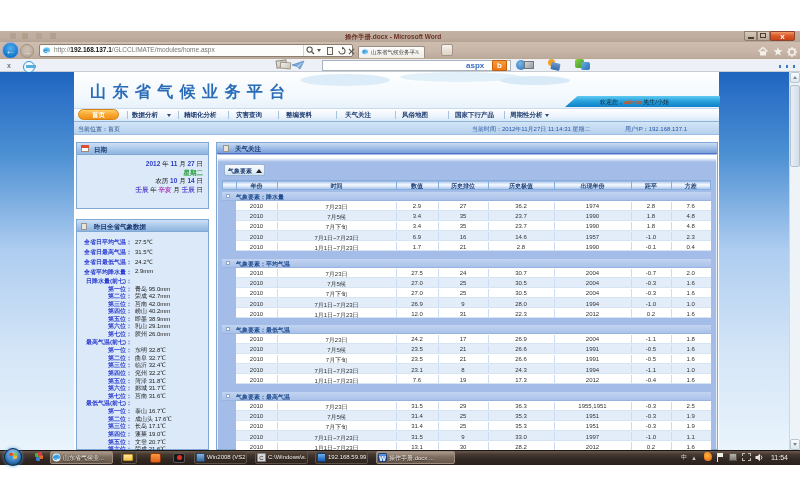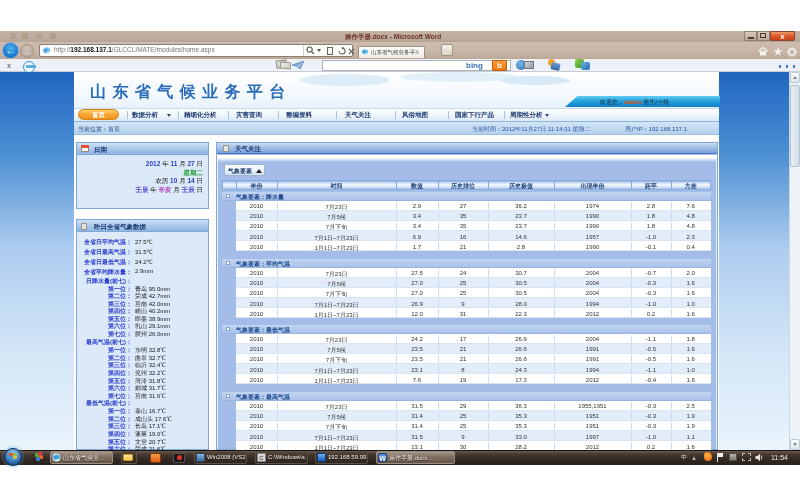--- a/index.html
+++ b/index.html
@@ -74,21 +74,21 @@
     <div class="ab" style="left:7px;top:61.5px;font-size:7px;color:#777;font-weight:bold;">x</div>
     <div class="ab" style="left:23px;top:60.5px;width:12px;height:12px;border-radius:50%;border:1.5px solid #2e96d2;background:#f2f8fc;"></div>
     <div class="ab" style="left:25.5px;top:65px;width:10px;height:3px;background:#5aaede;"></div>
     <div class="ab" style="left:276px;top:60px;width:11px;height:8px;background:linear-gradient(135deg,#e8e4de,#b8b2aa);border:1px solid #948c80;transform:rotate(-8deg);"></div>
     <div class="ab" style="left:280px;top:62px;width:11px;height:7px;background:linear-gradient(135deg,#f2f0ec,#cac4bc);border:1px solid #a09888;transform:rotate(4deg);"></div>
     <svg class="ab" style="left:291px;top:60px;" width="14" height="10" viewBox="0 0 14 10">
       <path d="M1 5 L13 1 L9 9 L6 6.5 Z" fill="#7aabdc" stroke="#4a7ab0" stroke-width="0.6"></path>
       <path d="M13 1 L6 6.5 L6 8.5" fill="#bcd6ee"></path>
     </svg>
     <div class="ab" style="left:322px;top:59.5px;width:189px;height:11.5px;background:#fff;border:1px solid #aab2ba;"></div>
-    <div class="ab" style="left:466px;top:60.5px;font-size:8px;font-weight:bold;color:#3a6ec0;letter-spacing:0;">bing</div>
+    <div class="ab" style="left:466px;top:60.5px;font-size:8px;font-weight:bold;color:#3a6ec0;letter-spacing:0;">aspx</div>
     <div class="ab" style="left:492px;top:59.5px;width:15px;height:11.5px;background:linear-gradient(180deg,#f89b3c,#ef7613);border:1px solid #c45f0a;border-radius:1px;color:#fff;font-size:8px;font-weight:bold;text-align:center;line-height:10px;">b</div>
     <div class="ab" style="left:516px;top:60px;width:10px;height:10px;border-radius:50%;background:radial-gradient(circle at 40% 35%,#7ab8e8,#2a6cb0);"></div>
     <div class="ab" style="left:524px;top:61px;width:10px;height:8px;background:linear-gradient(135deg,#d8d8d8,#909aa4);border:1px solid #70787e;"></div>
     <div class="ab" style="left:548px;top:59px;width:7px;height:7px;border-radius:50%;background:#f0a028;"></div>
     <div class="ab" style="left:551px;top:63px;width:9px;height:7px;background:linear-gradient(180deg,#6a9ad0,#3a6aa8);border-radius:1px;transform:rotate(12deg);"></div>
     <div class="ab" style="left:575px;top:59px;width:9px;height:9px;background:linear-gradient(135deg,#8ad04a,#3a9a28);border-radius:2px;"></div>
     <div class="ab" style="left:581px;top:62px;width:9px;height:8px;background:linear-gradient(135deg,#6ab0e0,#2a70b8);border-radius:2px;"></div>
     <div class="ab" style="left:778px;top:65px;width:18px;height:3px;background:radial-gradient(circle 1.5px at 2px 1.5px,#3a7cc8 1.4px,transparent 1.5px),radial-gradient(circle 1.5px at 9px 1.5px,#3a7cc8 1.4px,transparent 1.5px),radial-gradient(circle 1.5px at 16px 1.5px,#3a7cc8 1.4px,transparent 1.5px);"></div>
     <div class="ab" id="vp" style="left:0;top:72px;width:800px;height:378px;overflow:hidden;background:linear-gradient(180deg,#1f64bd 0,#2a70c6 5%,#4a8ed2 21%,#aecdf0 47%,#d4e5f7 74%,#e9f4fc 100%);">
       <div class="ab" style="left:74px;top:0;width:644.5px;height:378px;background:#fff;"></div>

